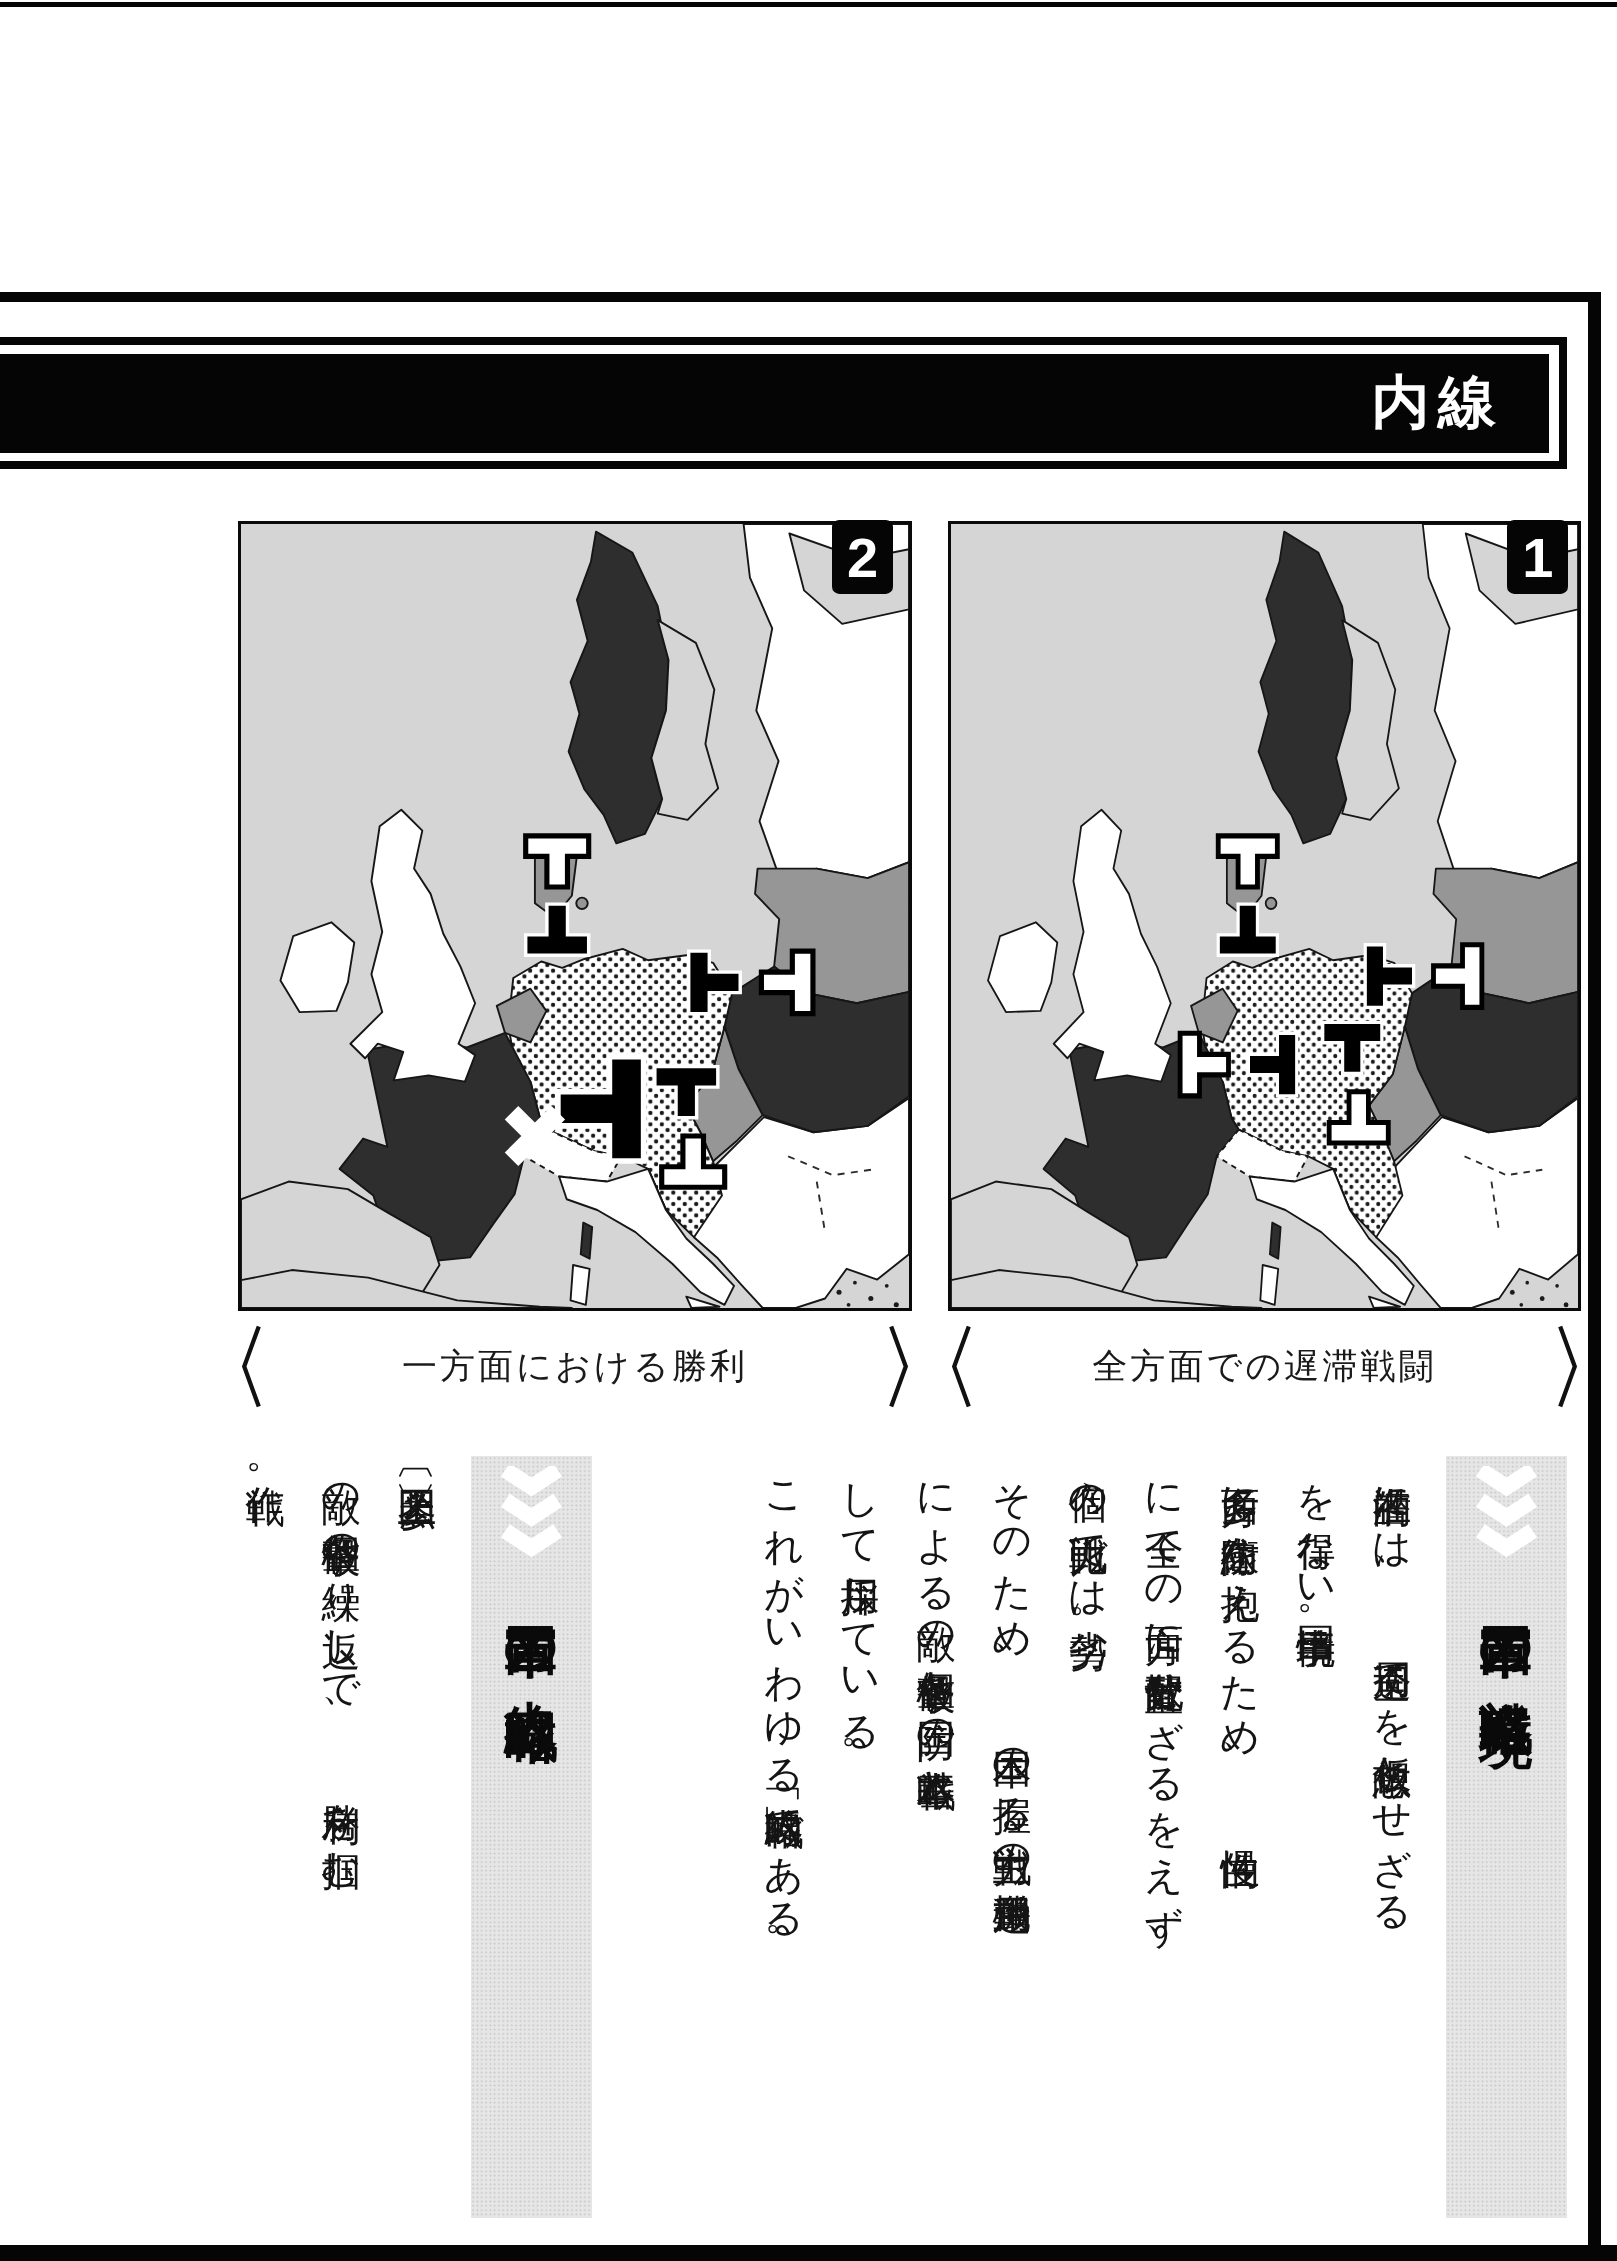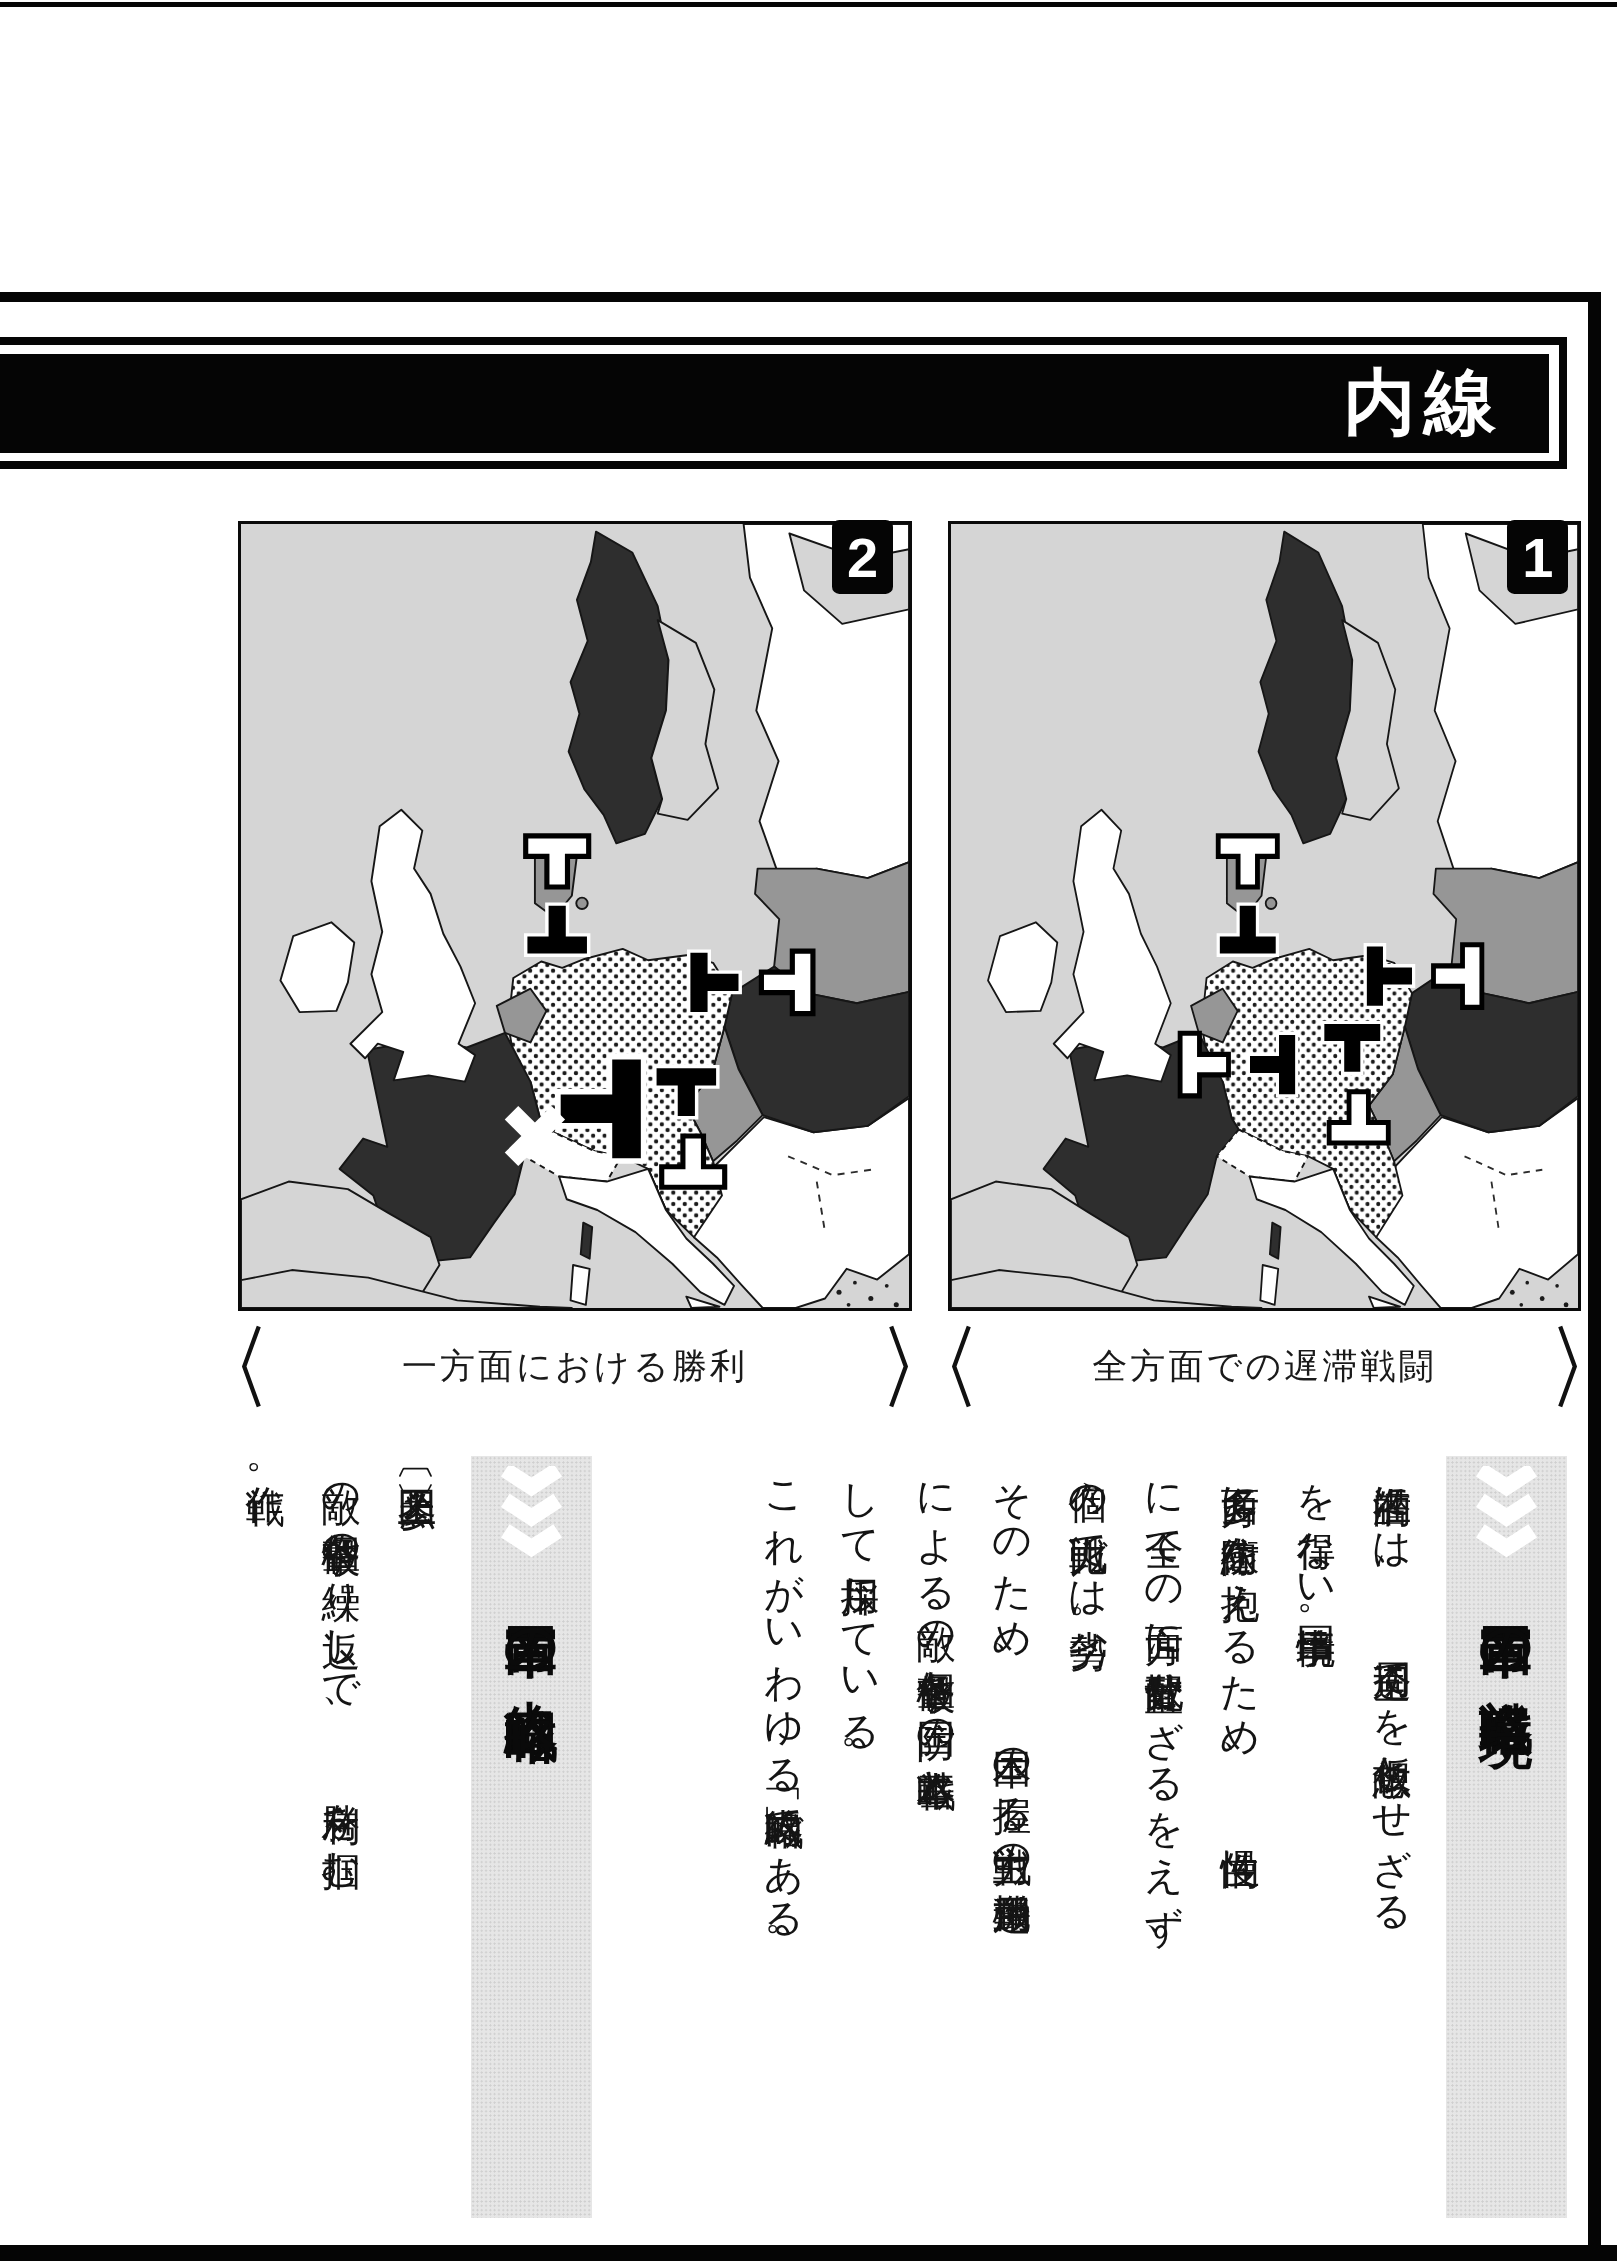--- a/index.html
+++ b/index.html
@@ -4,21 +4,21 @@
 <style>
   html,body{margin:0;padding:0;background:#fff;}
   .page{position:relative;width:1618px;height:2261px;background:#fff;overflow:hidden;
         font-family:"Liberation Serif","DejaVu Serif",serif;color:#111;}
   .rule{position:absolute;background:#050505;}
   
   .header-box{position:absolute;left:0;top:337px;width:1567px;height:132px;box-sizing:border-box;
               background:#fff;border:8px solid #050505;border-left:none;}
   .header-band{position:absolute;left:0;top:8.5px;bottom:8.5px;right:10.4px;background:#050505;}
   .header-title{position:absolute;right:44px;top:50%;transform:translateY(-50%);
-                color:#fff;font-size:72px;font-weight:700;letter-spacing:8.5px;
+                color:#fff;font-size:58px;font-weight:700;letter-spacing:8.5px;
                 font-family:"Liberation Sans","DejaVu Sans",sans-serif;}
   
   .map-panel{position:absolute;top:521px;height:790px;box-sizing:border-box;
              border:3.1px solid #0a0a0a;background:#d5d5d5;}
   .map-left{left:238px;width:674px;}
   .map-right{left:948px;width:633px;}
   .map-panel svg{display:block;width:100%;height:100%;}
   .map-badge{position:absolute;top:-3.7px;width:61px;height:74px;background:#050505;border-radius:7.3px;
              display:flex;align-items:center;justify-content:center;}
   .map-left .map-badge{right:16px;}

